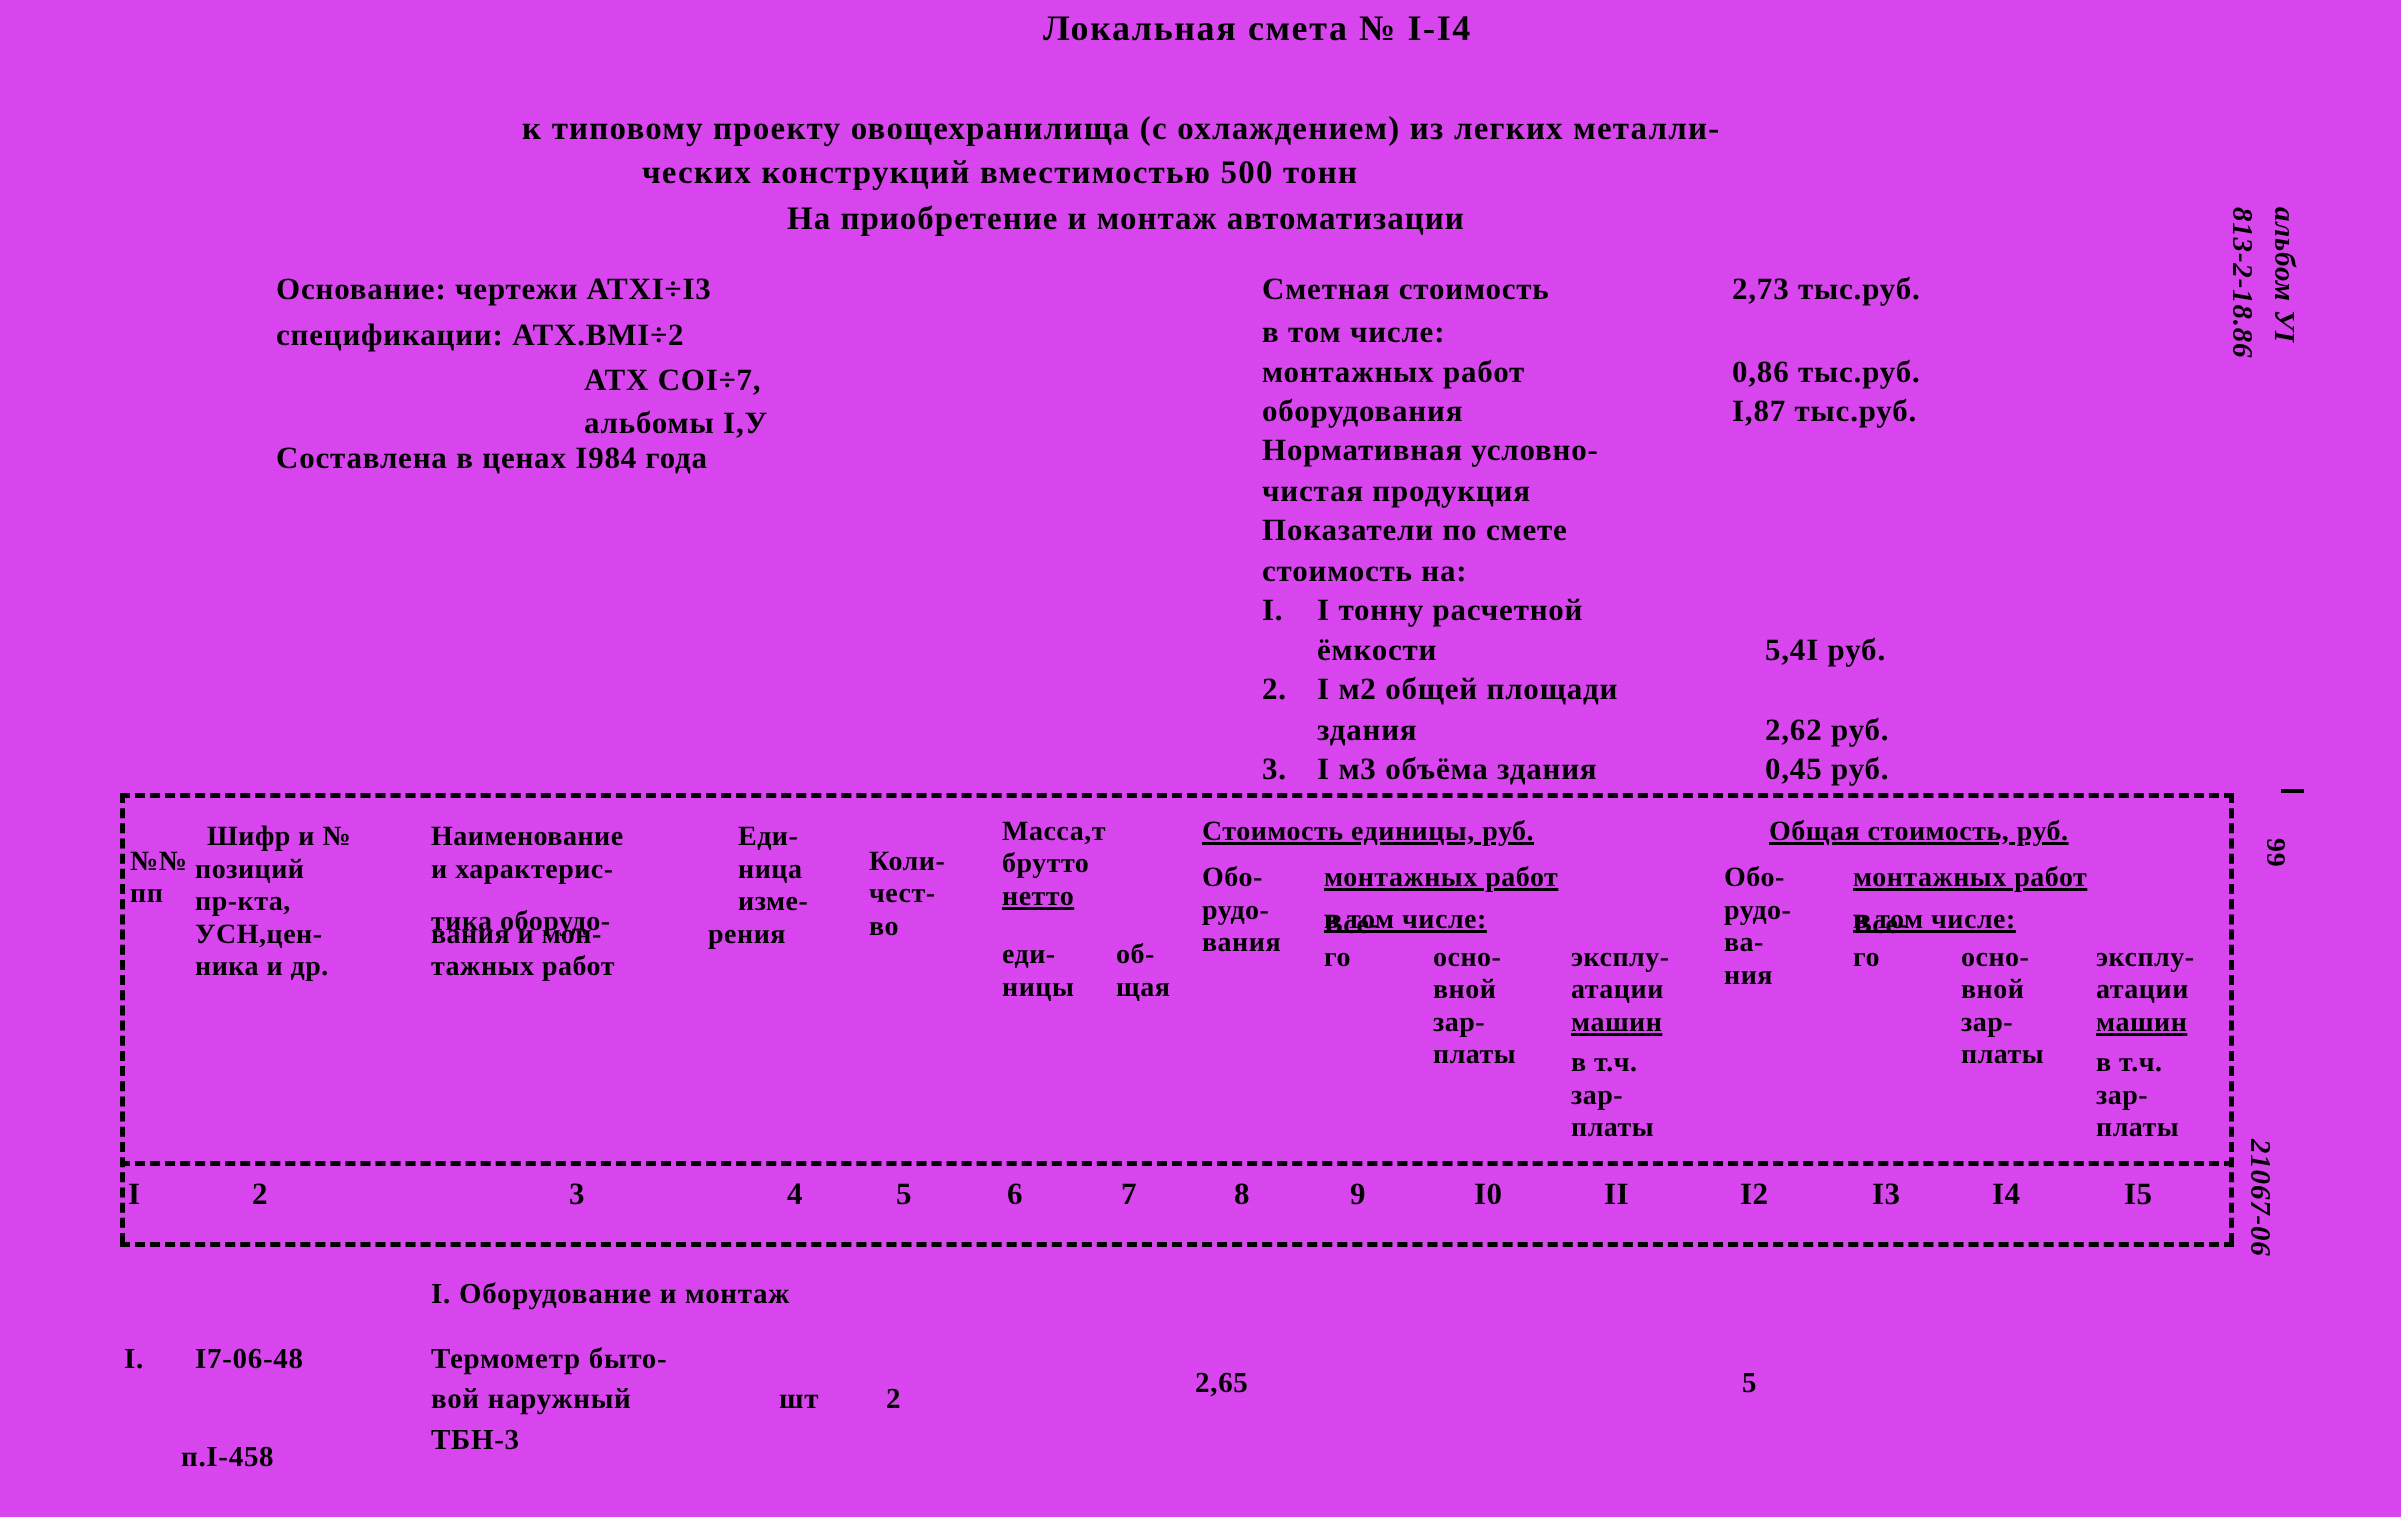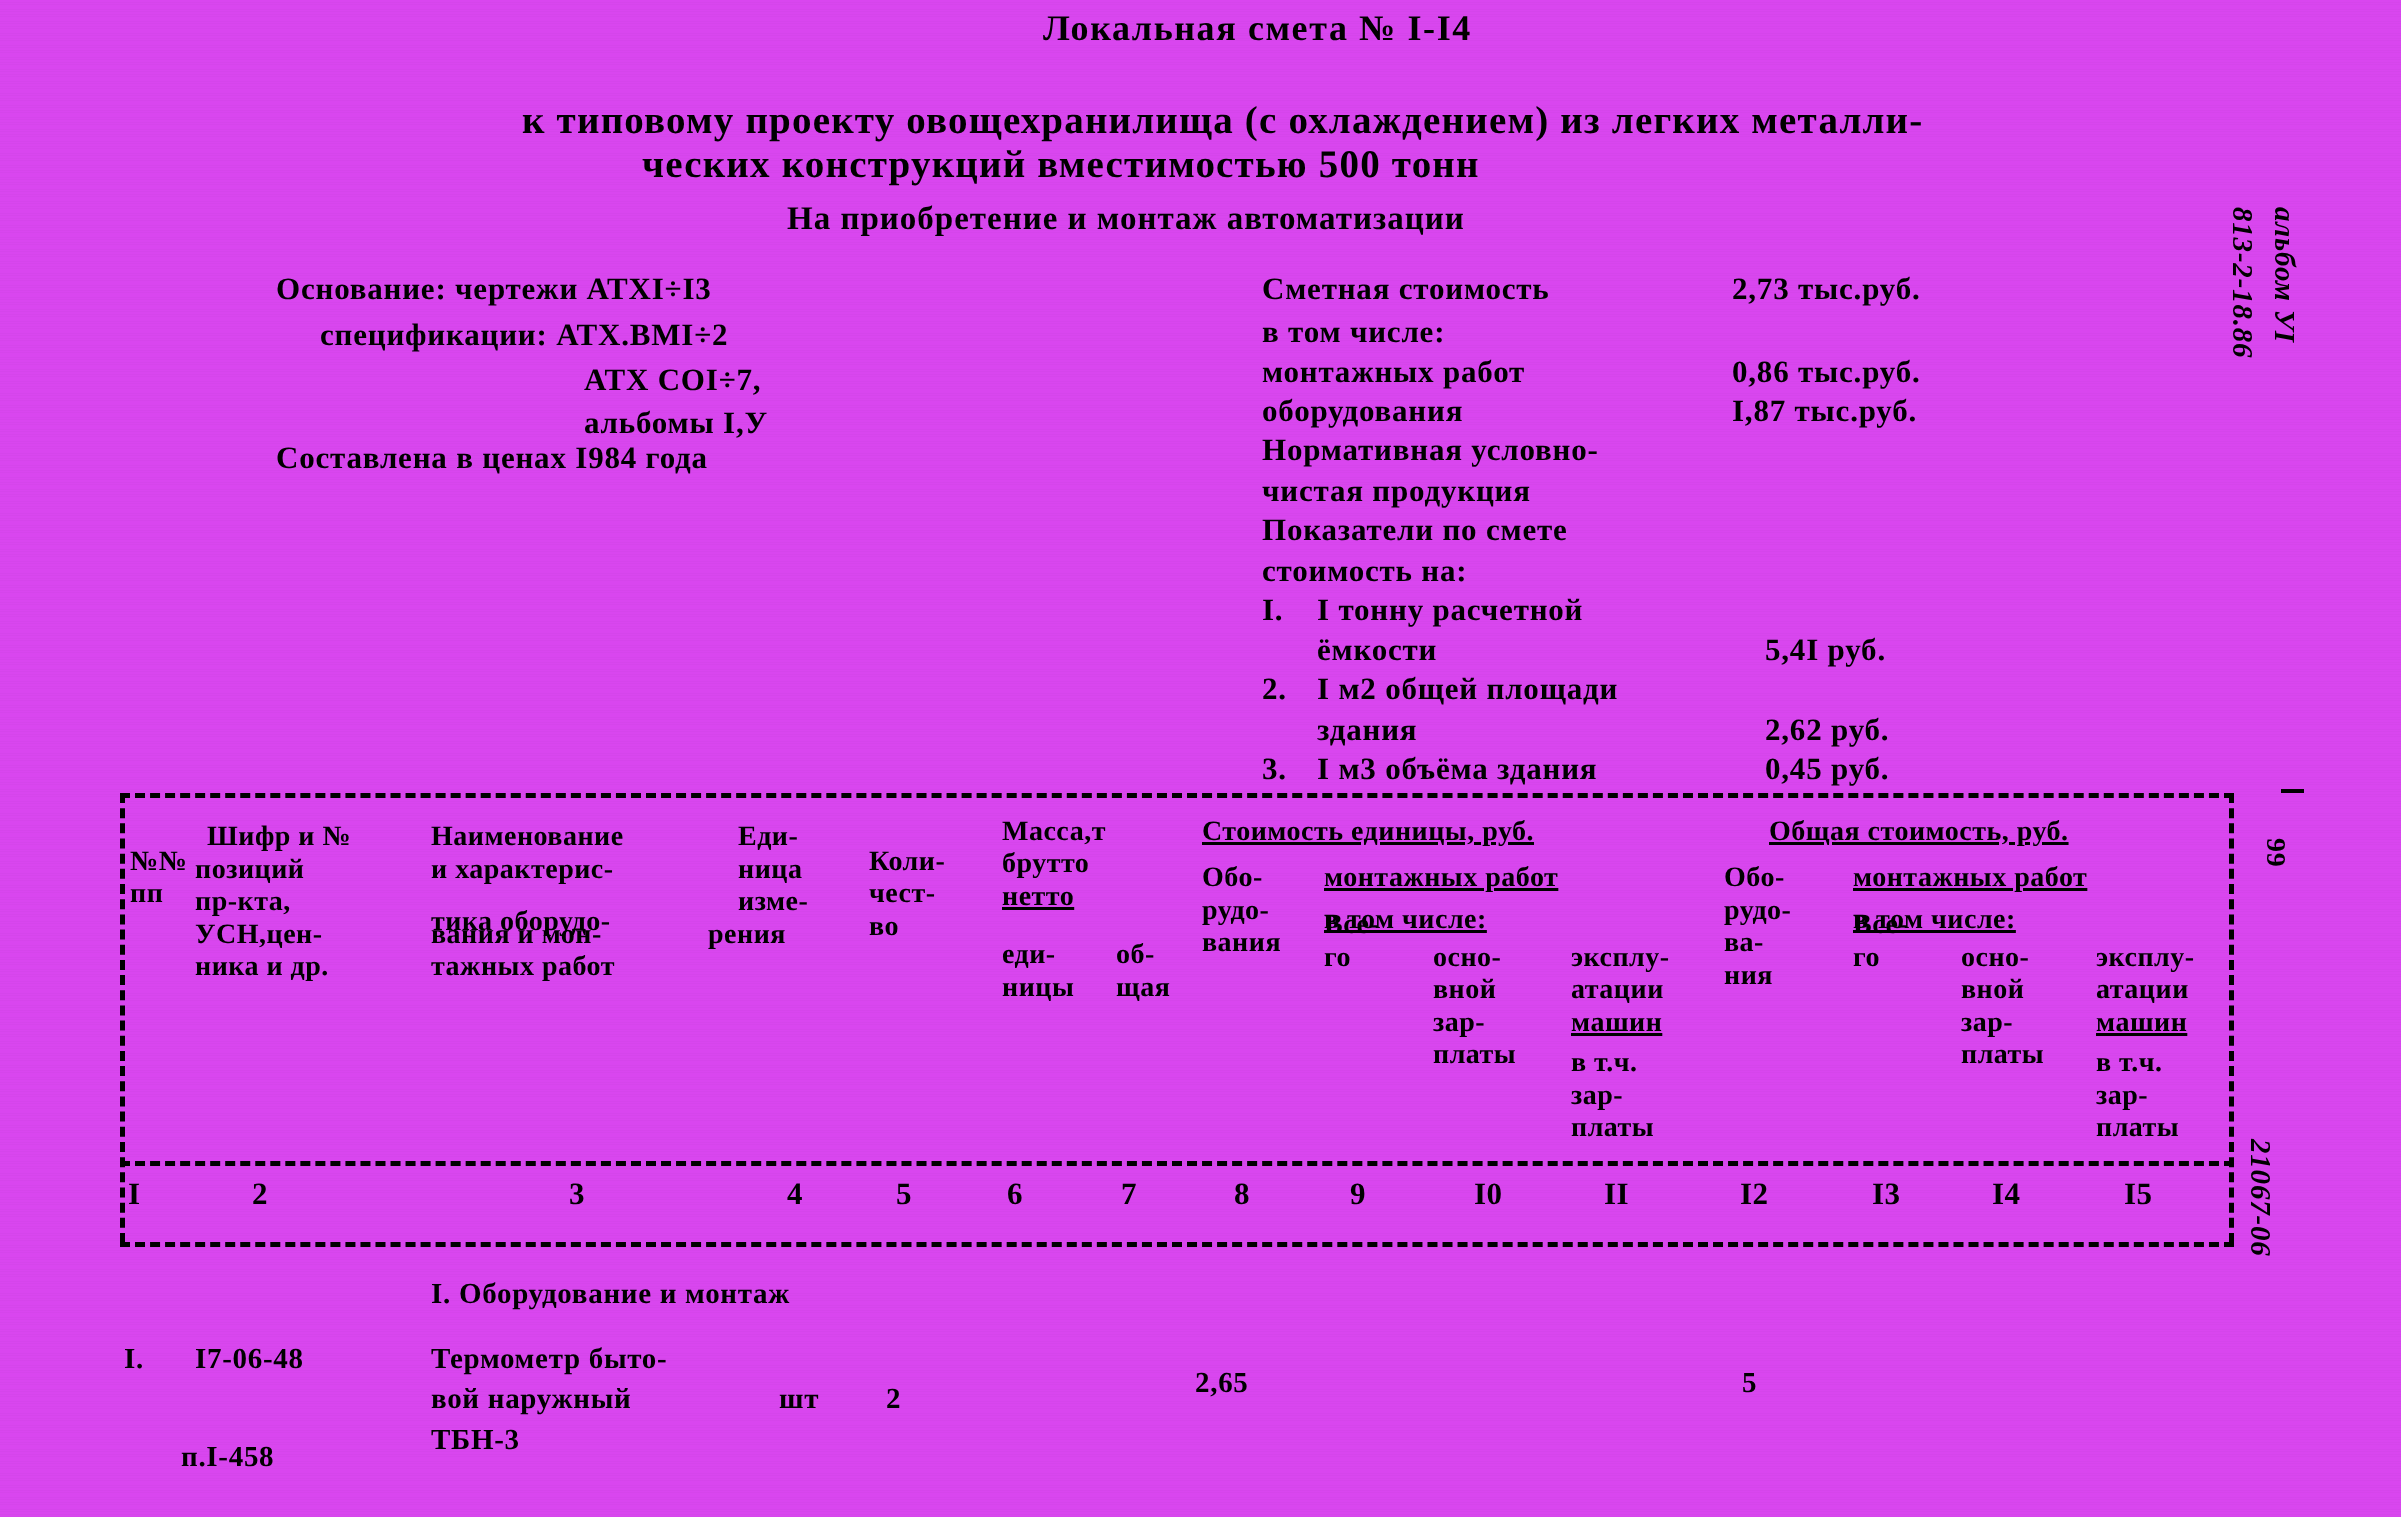--- a/index.html
+++ b/index.html
@@ -29,21 +29,21 @@
     letter-spacing: 0.4px;
     color: #000;
     line-height: 1.02;
     -webkit-font-smoothing: none;
     text-rendering: geometricPrecision;
   }
   .ul { text-decoration: underline; text-decoration-thickness: 3.3px; text-underline-offset: 2.4px; }
 
   
   .h1 { font-size: 36px; letter-spacing: 1.6px; }
-  .h2 { font-size: 39px; letter-spacing: 1.2px; }
+  .h2 { font-size: 33px; letter-spacing: 1.2px; margin-top: 12px; }
   .h3 { font-size: 33px; letter-spacing: 1px; }
   .body-txt { font-size: 31px; letter-spacing: 0.8px; }
   .hdr-txt { font-size: 28px; letter-spacing: 0.5px; line-height: 1.16; }
   .colnum { font-size: 31px; }
   .row-txt { font-size: 29px; letter-spacing: 0.7px; line-height: 1.2; }
 
   
   .dash {
     position: absolute;
     height: 0;
@@ -93,21 +93,21 @@
 
 <div id="sheet">
 
   <div class="t h1" style="left:1043px; top:9.8px;">Локальная смета № I-I4</div>
 
   <div class="t h2" style="left:522px; top:101px;">к типовому проекту овощехранилища (с охлаждением) из легких металли-</div>
   <div class="t h2" style="left:642px; top:145px;">ческих конструкций вместимостью 500 тонн</div>
   <div class="t h3" style="left:787px; top:203px;">На приобретение и монтаж автоматизации</div>
 
   <div class="t body-txt" style="left:276px; top:273px;text-align:center;">Основание: чертежи АТХI÷I3</div>
-  <div class="t body-txt" style="left:276px; top:319px;margin-left:44px;">спецификации: АТХ.ВМI÷2</div>
+  <div class="t body-txt" style="left:276px; top:319px;">спецификации: АТХ.ВМI÷2</div>
   <div class="t body-txt" style="left:584px; top:364px;">АТХ СОI÷7,</div>
   <div class="t body-txt" style="left:584px; top:407px;">альбомы I,У</div>
   <div class="t body-txt" style="left:276px; top:442px;">Составлена в ценах I984 года</div>
 
   <div class="t body-txt" style="left:1262px; top:273px;">Сметная стоимость</div>
   <div class="t body-txt" style="left:1732px; top:273px;">2,73 тыс.руб.</div>
 
   <div class="t body-txt" style="left:1262px; top:316px;">в том числе:</div>
 
   <div class="t body-txt" style="left:1262px; top:356px;">монтажных работ</div>

